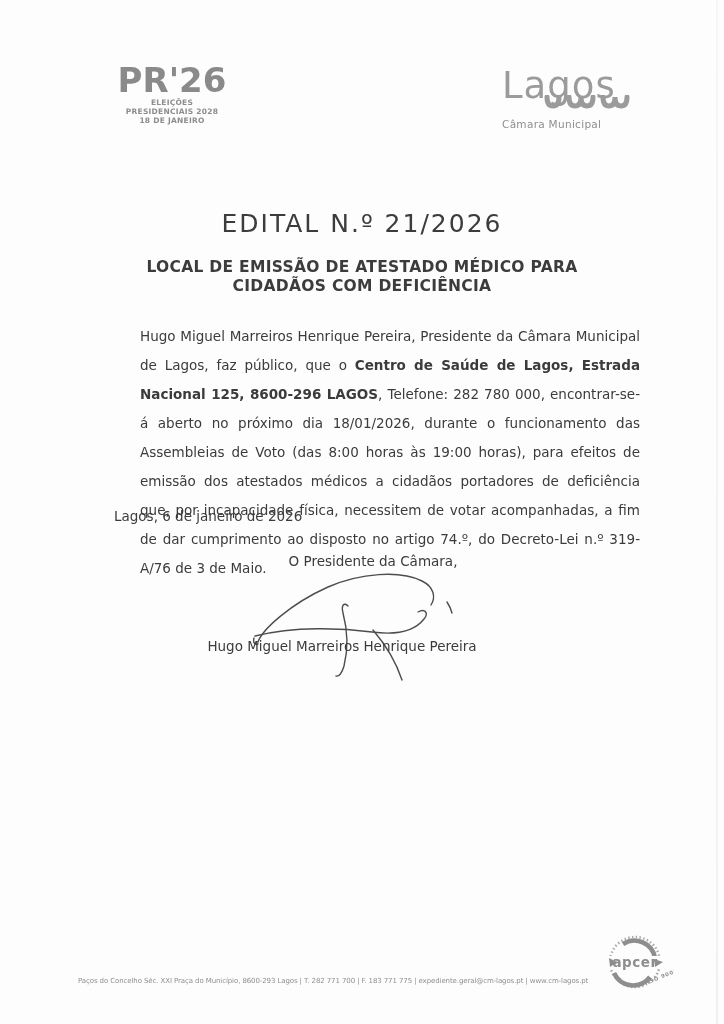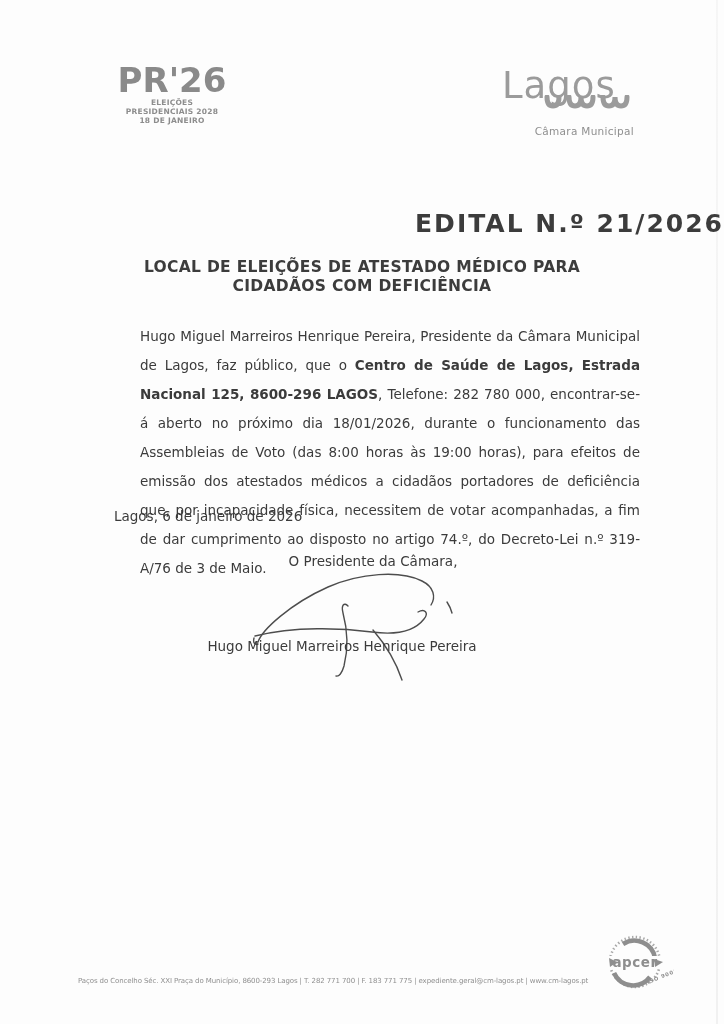--- a/index.html
+++ b/index.html
@@ -22,26 +22,26 @@
     position:absolute; left:110px; top:62px; width:112px;
     text-align:center; color:#8d8d8d;margin-left:6px;
   }
   .pr26-main { font-size:34px; font-weight:bold; line-height:36px; letter-spacing:0px; color:#8a8a8a; }
   .pr26-sub  { font-size:7.5px; font-weight:bold; line-height:9px; letter-spacing:.25px; color:#8d8d8d; }
   .pr26-sub:first-of-type { margin-top:4px; }
 
   .lagos { position:absolute; left:502px; top:68px; width:132px; }
   .lagos-main { font-size:37px; font-weight:400; letter-spacing:1px; line-height:36px; color:#9b9b9b; }
   .lagos-wave { display:block; margin:-9px 0 0 42px; }
-  .lagos-sub  { font-size:10.5px; color:#8f8f8f; text-align:right; margin-top:14px; letter-spacing:.3px; }
+  .lagos-sub  { font-size:10.5px; color:#8f8f8f; margin-top:7px; letter-spacing:.3px; }
 
   
   .title {
-    position:absolute; left:0; top:209px; width:724px; text-align:right;
-    font-size:25px; font-weight:bold; letter-spacing:2px; color:#3c3c3c;
+    position:absolute; left:0; top:209px; width:724px; text-align:center;
+    font-size:25px; font-weight:normal; letter-spacing:2px; color:#3c3c3c;
   }
   .subtitle {
     position:absolute; left:0; top:258px; width:724px; text-align:center;
     font-size:15.5px; font-weight:bold; line-height:19px; letter-spacing:.3px; color:#3c3c3c;
   }
   .body-text {
     position:absolute; left:114px; top:322px; width:500px;
     font-size:13.5px; line-height:29px; text-align:justify; color:#3b3b3b;margin-left:26px;
   }
   .date-line {
@@ -84,21 +84,21 @@
       <path d="M3,2 Q3,11 9,11 Q15,11 15,2" fill="none" stroke="#9b9b9b" stroke-width="5" stroke-linecap="round"></path>
       <path d="M25,2 Q25,11 31,11 Q37,11 37,2 Q37,11 43,11 Q49,11 49,2" fill="none" stroke="#9b9b9b" stroke-width="5" stroke-linecap="round"></path>
       <path d="M59,2 Q59,11 65,11 Q71,11 71,2 Q71,11 77,11 Q83,11 83,2" fill="none" stroke="#9b9b9b" stroke-width="5" stroke-linecap="round"></path>
     </svg>
     <div class="lagos-sub">Câmara Municipal</div>
   </div>
 
   <h1 class="title">EDITAL N.º 21/2026</h1>
 
   <div class="subtitle">
-    <div>LOCAL DE ELEIÇÕES DE ATESTADO MÉDICO PARA</div>
+    <div>LOCAL DE EMISSÃO DE ATESTADO MÉDICO PARA</div>
     <div>CIDADÃOS COM DEFICIÊNCIA</div>
   </div>
 
   <p class="body-text"><span>Hugo Miguel Marreiros Henrique Pereira, Presidente da Câmara Municipal de Lagos, faz público, que o </span><b>Centro de Saúde de Lagos, Estrada Nacional 125, 8600-296 LAGOS</b><span>, Telefone: 282 780 000, encontrar-se-á aberto no próximo dia 18/01/2026, durante o funcionamento das Assembleias de Voto (das 8:00 horas às 19:00 horas), para efeitos de emissão dos atestados médicos a cidadãos portadores de deficiência que, por incapacidade física, necessitem de votar acompanhadas, a fim de dar cumprimento ao disposto no artigo 74.º, do Decreto-Lei n.º 319-A/76 de 3 de Maio.</span></p>
 
   <div class="date-line">Lagos, 6 de janeiro de 2026</div>
 
   <div class="sig-title">O Presidente da Câmara,</div>
 
   <svg class="sig-svg" width="215" height="112" viewBox="0 0 215 112">

